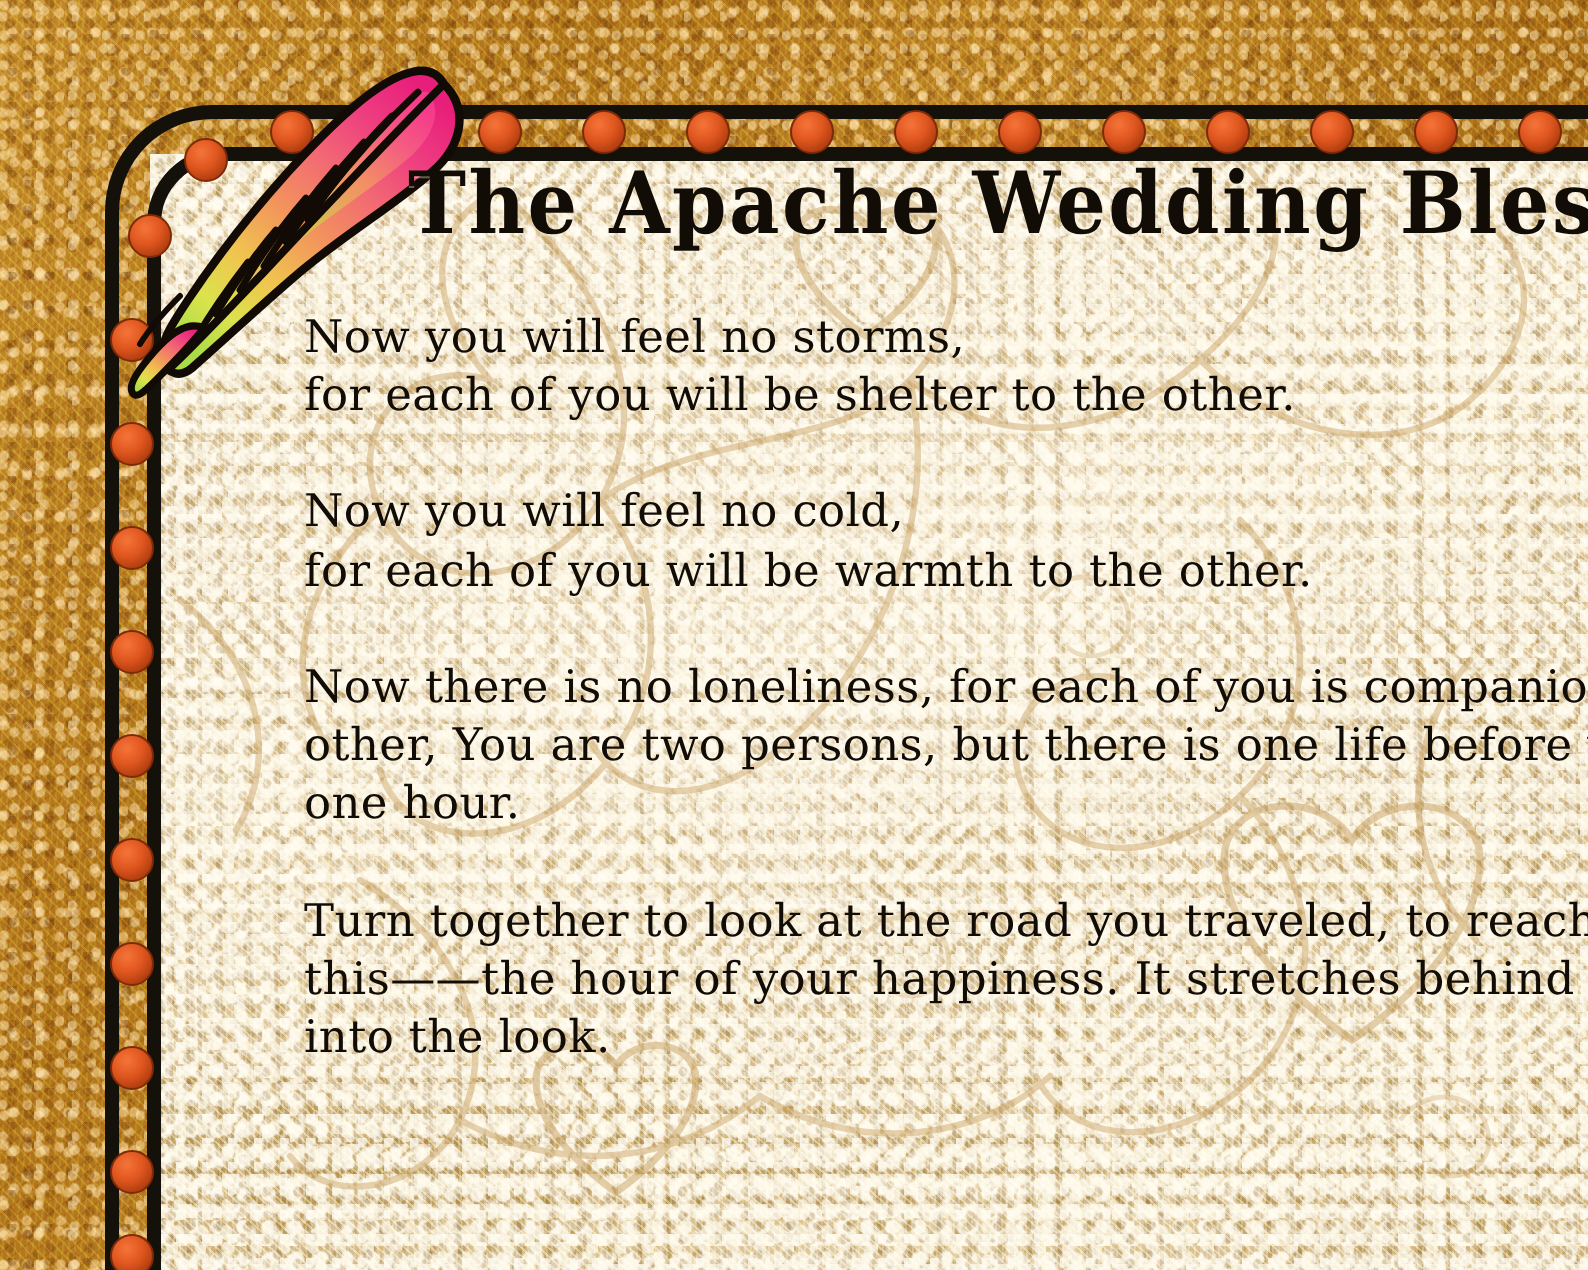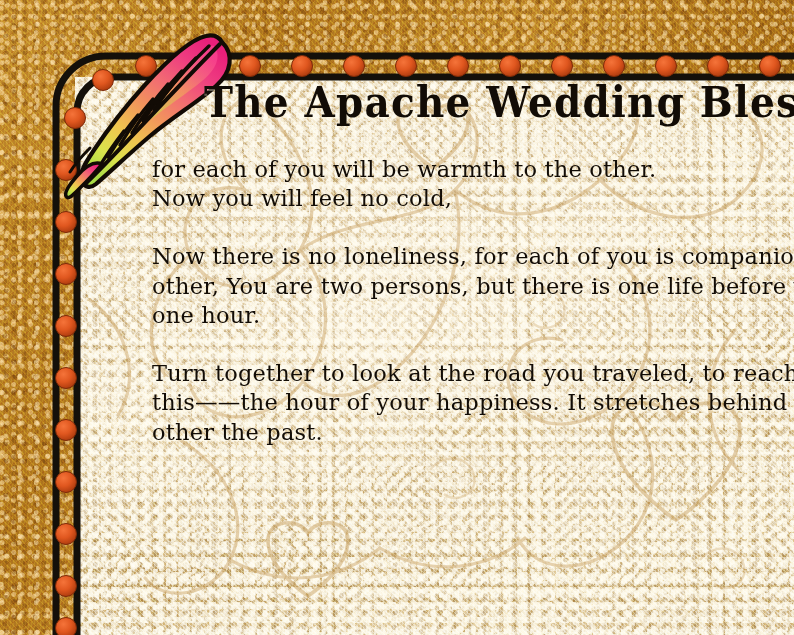--- a/index.html
+++ b/index.html
@@ -279,32 +279,36 @@
       <path d="M56 140 C48 150 40 158 32 166 C26 172 22 176 20 172
                C18 168 24 160 31 152 C38 144 47 136 56 140 Z" fill="url(#fg)" stroke="#120b05" stroke-width="3.6" stroke-linejoin="round"></path>
       <path d="M44 124 C36 132 29 140 24 148" stroke="#120b05" stroke-width="3" fill="none" stroke-linecap="round"></path>
     </svg>
   </div>
 
   <div class="poem">
 
     <h1 class="poem-title">The Apache Wedding Blessing</h1>
 
-
     <p class="stanza">
+      <span class="ln">Now you will feel no storms,</span>
+      <span class="ln">for each of you will be shelter to the other.</span>
+    </p>
+
+    <p class="stanza">
+      <span class="ln">Now you will feel no cold,</span>
       <span class="ln">for each of you will be warmth to the other.</span>
-      <span class="ln">Now you will feel no cold,</span>
     </p>
 
     <p class="stanza">
       <span class="ln">Now there is no loneliness, for each of you is companion to the</span>
       <span class="ln">other, You are two persons, but there is one life before you, and</span>
       <span class="ln">one hour.</span>
     </p>
 
     <p class="stanza">
       <span class="ln">Turn together to look at the road you traveled, to reach</span>
       <span class="ln">this——the hour of your happiness. It stretches behind you</span>
-      <span class="ln">other the past.</span>
+      <span class="ln">into the look.</span>
     </p>
 
   </div>
 </div>
 
 </body></html>

